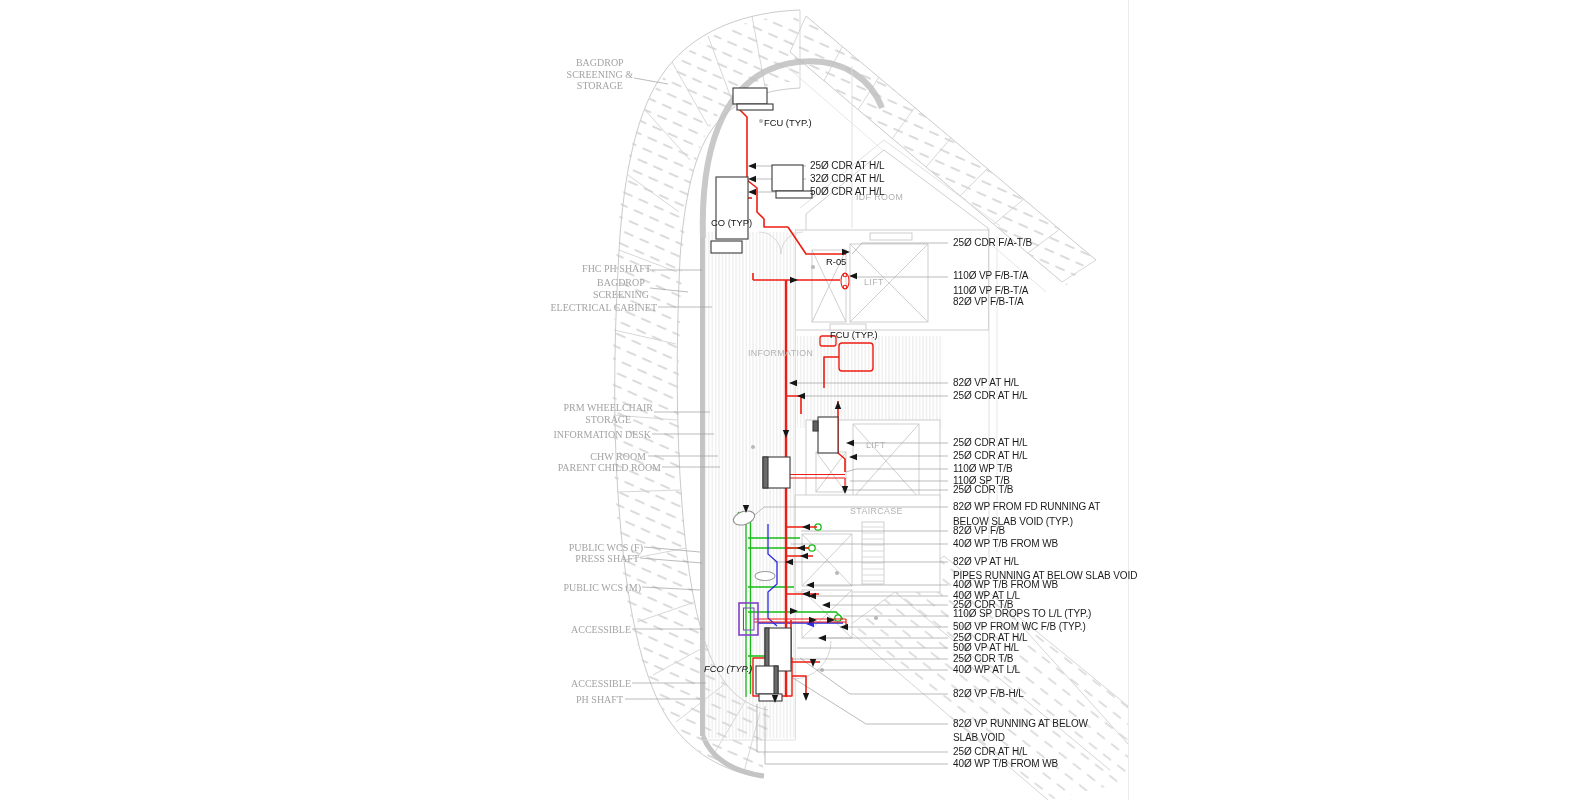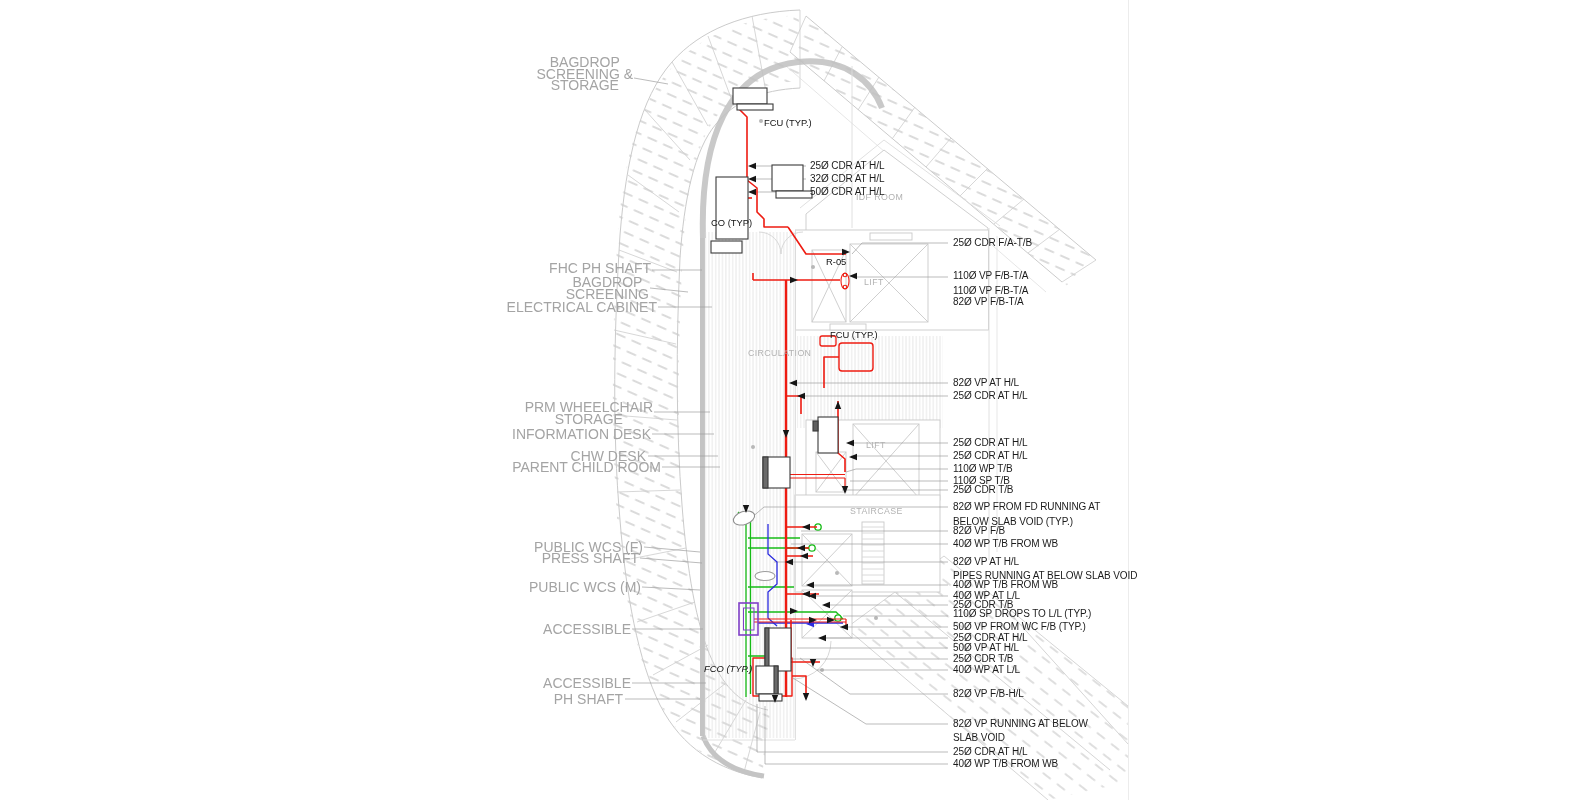--- a/index.html
+++ b/index.html
@@ -1,21 +1,21 @@
 <!DOCTYPE html>
 <html style="--pipe-red: #ee1c12; --pipe-green: #16bb16; --pipe-blue: #2b2bdf; --pipe-purple: #8040c8;"><head>
 <meta charset="utf-8">
 <style>
   html,body{margin:0;padding:0;background:#fff;}
   .stage{position:relative;width:1590px;height:800px;background:#ffffff;overflow:hidden;
          font-family:"Liberation Sans", sans-serif;}
   svg{position:absolute;left:0;top:0;}
   .layer{position:absolute;left:0;top:0;width:100%;height:100%;pointer-events:none;}
   .lbl-right{position:absolute;color:#1b1b1b;font-size:10px;line-height:10.5px;white-space:nowrap;letter-spacing:-0.1px;}
-  .lbl-left{position:absolute;color:#a4a4a4;font-size:14px;line-height:11.5px;white-space:nowrap;text-align:right;}
+  .lbl-left{position:absolute;color:#a4a4a4;font-size:10px;line-height:11.5px;white-space:nowrap;text-align:right;font-family:Liberation Serif, serif;}
   .lbl-room{position:absolute;color:#b2b2b2;font-size:8.8px;letter-spacing:0.4px;white-space:nowrap;}
   .lbl-eq{position:absolute;color:#121212;font-size:9.4px;white-space:nowrap;}
   .pr{stroke:var(--pipe-red);fill:none;}
   .pg{stroke:var(--pipe-green);fill:none;}
   .pb{stroke:var(--pipe-blue);fill:none;}
   .pp{stroke:var(--pipe-purple);fill:none;}
 </style>
 </head>
 <body>
 
@@ -288,21 +288,21 @@
 </svg>
 
 <div class="layer" id="layer-room">
       <div class="lbl-room" style="left: 856px; top: 192px;">
         <div>IDF ROOM</div>
       </div>
       <div class="lbl-room" style="left: 864px; top: 277px;">
         <div>LIFT</div>
       </div>
       <div class="lbl-room" style="left: 748px; top: 348px;">
-        <div>CIRCULATION</div>
+        <div>INFORMATION</div>
       </div>
       <div class="lbl-room" style="left: 866px; top: 440px;">
         <div>LIFT</div>
       </div>
       <div class="lbl-room" style="left: 850px; top: 506px;">
         <div>STAIRCASE</div>
       </div>
     </div>
 <div class="layer" id="layer-eq">
       <div class="lbl-eq" style="left: 764px; top: 117px;">
@@ -338,21 +338,21 @@
         <div>ELECTRICAL CABINET</div>
       </div>
       <div class="lbl-left" style="right: 937px; top: 402px; text-align: center;">
         <div>PRM WHEELCHAIR</div>
         <div>STORAGE</div>
       </div>
       <div class="lbl-left" style="right: 939px; top: 429px;">
         <div>INFORMATION DESK</div>
       </div>
       <div class="lbl-left" style="right: 944px; top: 451px;">
-        <div>CHW DESK</div>
+        <div>CHW ROOM</div>
       </div>
       <div class="lbl-left" style="right: 929px; top: 462px;">
         <div>PARENT CHILD ROOM</div>
       </div>
       <div class="lbl-left" style="right: 947px; top: 542px;">
         <div>PUBLIC WCS (F)</div>
       </div>
       <div class="lbl-left" style="right: 951px; top: 553px;">
         <div>PRESS SHAFT</div>
       </div>

